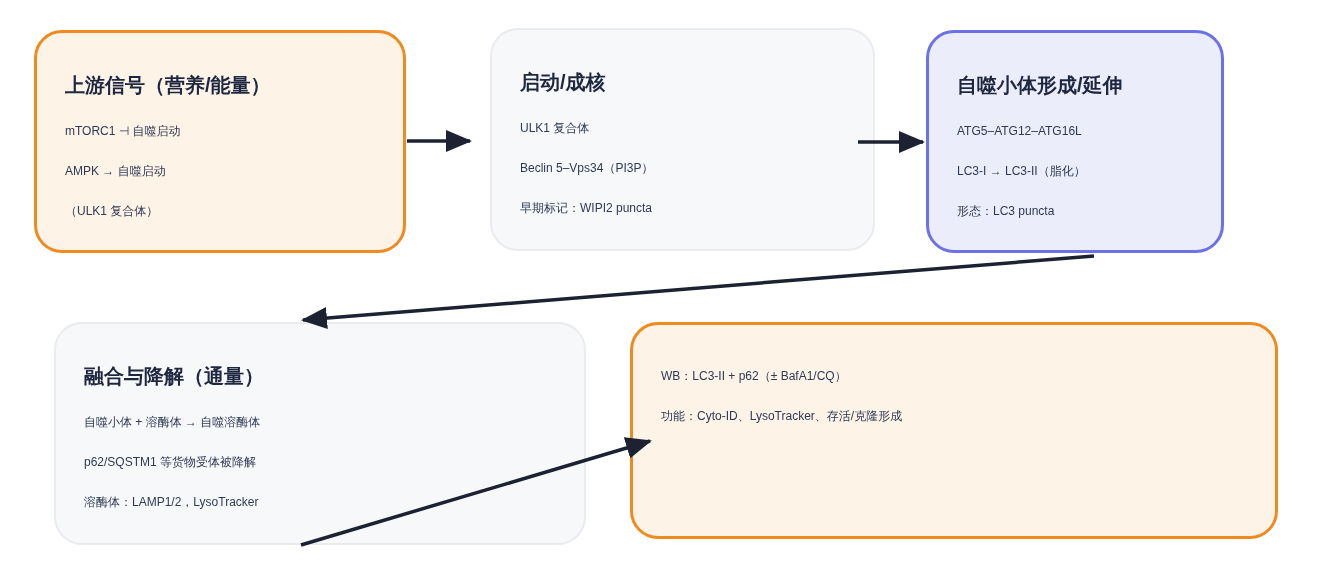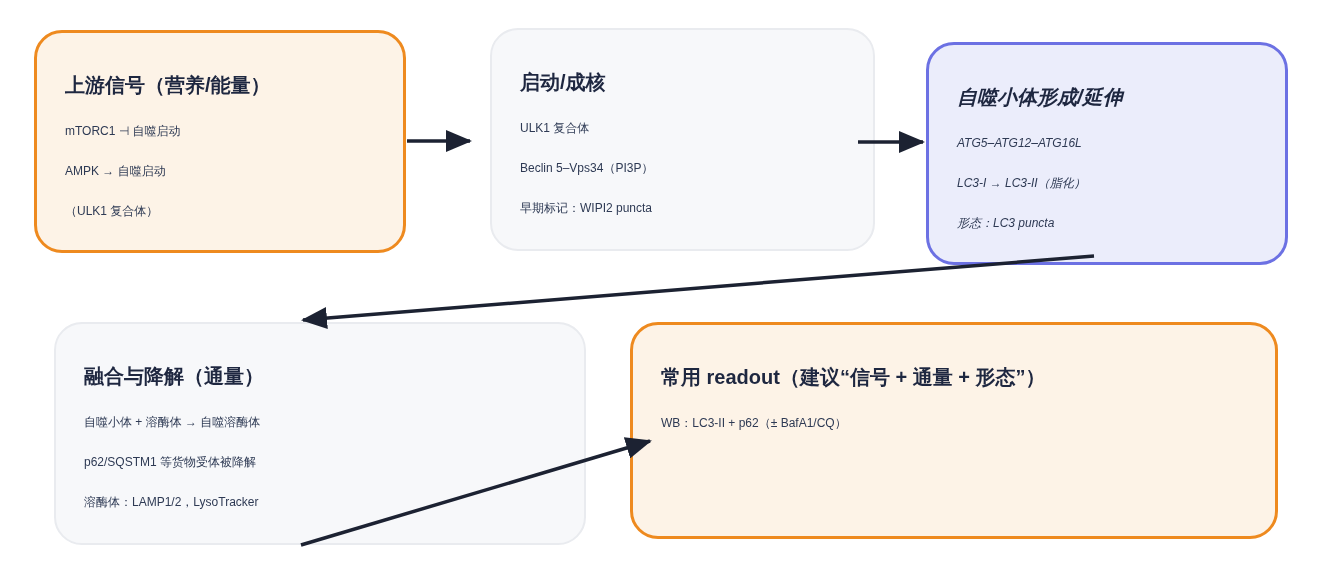--- a/index.html
+++ b/index.html
@@ -51,21 +51,21 @@
   }
   .box-line{
     font-size:12px;
     line-height:26px;
     color:var(--body-text);
     margin-bottom:14px;
     white-space:nowrap;
   }
   #box-upstream  {left:34px;  top:30px;  width:372px; height:223px;}
   #box-initiation{left:473px; top:28px;  width:385px; height:223px;margin-left:17px;}
-  #box-formation {left:926px; top:42px;  width:362px; height:223px;font-style:italic;}
+  #box-formation {left:926px; top:30px;  width:298px; height:223px;}
   #box-fusion    {left:54px;  top:322px; width:532px; height:223px;}
   #box-readout   {left:630px; top:322px; width:648px; height:217px;}
   .arrow-layer{
     position:absolute;
     left:0;top:0;
     width:1319px;height:582px;
     pointer-events:none;
   }
   .arrow-line{
     stroke:var(--arrow);
@@ -103,22 +103,22 @@
   </div>
 
   <div class="box" id="box-fusion" data-accent="gray">
     <div class="box-title">融合与降解（通量）</div>
     <div class="box-line">自噬小体 + 溶酶体 → 自噬溶酶体</div>
     <div class="box-line">p62/SQSTM1 等货物受体被降解</div>
     <div class="box-line">溶酶体：LAMP1/2，LysoTracker</div>
   </div>
 
   <div class="box" id="box-readout" data-accent="orange">
-    <div class="box-title">常用 readout（建议“信号 + 通量 + 形态”）</div>
     <div class="box-line">WB：LC3-II + p62（± BafA1/CQ）</div>
+    <div class="box-line">功能：Cyto-ID、LysoTracker、存活/克隆形成</div>
   </div>
 
   <svg class="arrow-layer" viewBox="0 0 1319 582" xmlns="http://www.w3.org/2000/svg" aria-hidden="true">
     <defs>
       <marker id="ah" markerWidth="26" markerHeight="22" refX="24" refY="11" orient="auto" markerUnits="userSpaceOnUse">
         <path class="arrow-head" d="M0,0 L26,11 L0,22 Z"></path>
       </marker>
     </defs>
     <line class="arrow-line" x1="407" y1="141" x2="470" y2="141" marker-end="url(#ah)"></line>
     <line class="arrow-line" x1="858" y1="142" x2="923" y2="142" marker-end="url(#ah)"></line>

